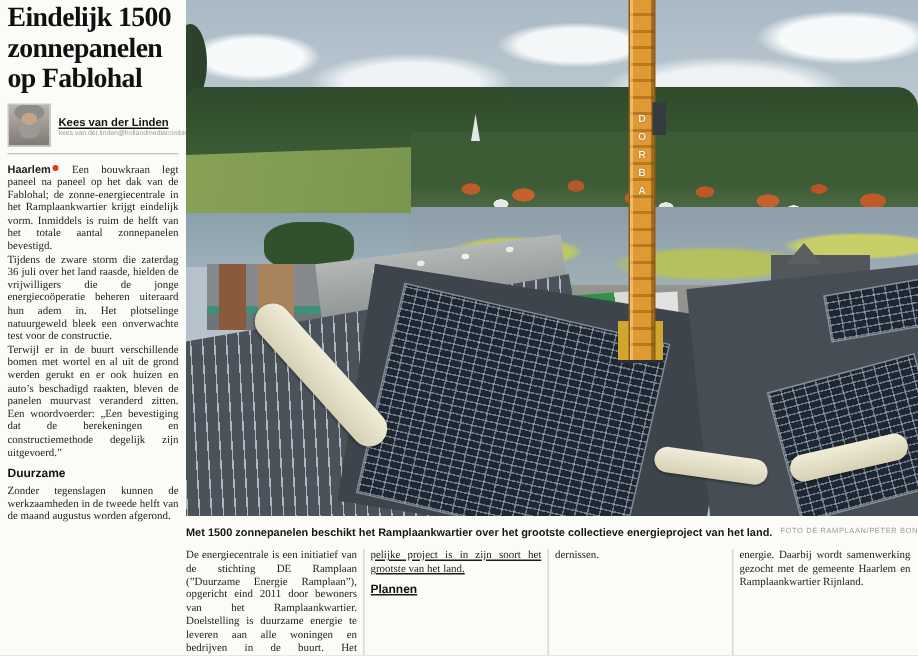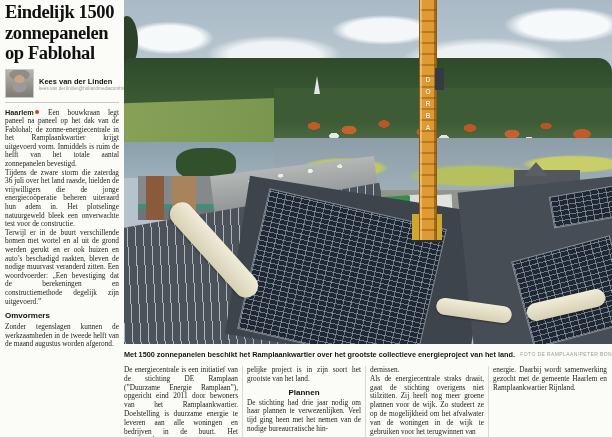--- a/index.html
+++ b/index.html
@@ -9,21 +9,21 @@
   .leftcol{position:absolute;left:5px;top:2px;width:114px;}
   .headline{font:bold 18.5px/20.5px "Liberation Serif",serif;color:#101010;letter-spacing:-.4px;margin:0 0 5px 0;}
   .byline{display:flex;align-items:flex-start;gap:5px;margin:2px 0 0 0;}
   .avatar{width:27px;height:27px;flex:0 0 27px;border:1px solid #c8c8c4;
     background:
       radial-gradient(9px 7px at 50% 34%,#c7a488 0 55%,transparent 60%),
       radial-gradient(11px 9px at 50% 62%,#9a9a98 0 60%,transparent 66%),
       radial-gradient(16px 9px at 50% 18%,#8e8d89 0 60%,transparent 66%),
       linear-gradient(180deg,#b9b4ac,#7e7a74);}
   .bywrap{padding-top:8px;}
-  .author{font:bold 7.5px/9px "Liberation Sans",sans-serif;color:#111;}
+  .author{font:bold 7.5px/9px "Liberation Sans",sans-serif;color:#111;text-decoration:underline;}
   .email{font:4.6px/6px "Liberation Sans",sans-serif;color:#9a9a9a;}
   .byrule{height:1px;background:#c9c9c5;margin:4px 0 5px 0;}
   .body p{margin:0;font:7.3px/8.6px "Liberation Serif",serif;text-align:justify;}
   .lead{font:bold 7.3px "Liberation Sans",sans-serif;}
   .dot{display:inline-block;width:4px;height:4px;border-radius:50%;background:#e03a1e;margin:0 1px;vertical-align:1px;}
   .subhead{font:bold 8px/9px "Liberation Sans",sans-serif;margin:5px 0 3px 0;color:#101010;}
   
   .photo{position:absolute;left:124px;top:0;width:488px;height:344px;overflow:hidden;background:#b6c3cc;}
   .photo *{position:absolute;}
   .sky{left:0;top:0;width:488px;height:175px;background:linear-gradient(180deg,#a9bac6,#cdd6da 80%);}
@@ -112,45 +112,45 @@
   .crane-letters span{position:static;}
   .crane-cage{left:311px;top:68px;width:9px;height:22px;background:#343b41;}
   .crane-base{left:288px;top:214px;width:30px;height:26px;background:#cfa72e;border-bottom:2px solid #2e3032;}
   
   .caption-row{position:absolute;left:124px;top:350px;width:488px;display:flex;justify-content:space-between;align-items:flex-end;}
   .caption{font:bold 7.3px/9px "Liberation Sans",sans-serif;color:#151515;}
   .credit{font:5px/9px "Liberation Sans",sans-serif;color:#9b9b9b;letter-spacing:.4px;white-space:nowrap;}
   
   .bcol{position:absolute;top:366px;width:114px;height:71px;overflow:hidden;}
   .bcol p{margin:0;font:7.3px/8.8px "Liberation Serif",serif;text-align:justify;}
-  .bcol .subhead{margin:4px 0 2px 0;text-align:center;}
-  .b2{left:124px;} .b3{left:247px;} .b4{left:370px;} .b5{left:493px;}
+  .bcol .subhead{margin:4px 0 2px 0;}
+  .b2{left:124px;} .b3{left:247px;text-decoration:underline;} .b4{left:370px;} .b5{left:493px;}
   .colrule{position:absolute;top:366px;width:1px;height:71px;background:#d8d8d4;}
   .r1{left:242px;} .r2{left:365px;} .r3{left:488px;}
 </style>
 </head>
 <body>
 
 <div class="page">
 
   <div class="leftcol">
     <h1 class="headline">Eindelijk 1500 zonnepanelen op Fablohal</h1>
     <div class="byline">
       <div class="avatar"></div>
       <div class="bywrap">
         <div class="author">Kees van der Linden</div>
         <div class="email">kees.van.der.linden@hollandmediacombinatie.nl</div>
       </div>
     </div>
     <div class="byrule"></div>
     <div class="body">
-      <p><span class="lead">Haarlem</span><span class="dot"></span> <span>Een bouwkraan legt paneel na paneel op het dak van de Fablohal; de zonne-energiecentrale in het Ramplaankwartier krijgt uitgevoerd vorm. Inmiddels is ruim de helft van het totale aantal zonnepanelen bevestigd.</span></p>
+      <p><span class="lead">Haarlem</span><span class="dot"></span> <span>Een bouwkraan legt paneel na paneel op het dak van de Fablohal; de zonne-energiecentrale in het Ramplaankwartier krijgt eindelijk vorm. Inmiddels is ruim de helft van het totale aantal zonnepanelen bevestigd.</span></p>
       <p>Tijdens de zware storm die zaterdag 36 juli over het land raasde, hielden de vrijwilligers die de jonge energiecoöperatie beheren uiteraard hun adem in. Het plotselinge natuurgeweld bleek een onverwachte test voor de constructie.</p>
-      <p>Terwijl er in de buurt verschillende bomen met wortel en al uit de grond werden gerukt en er ook huizen en auto’s beschadigd raakten, bleven de nodige muurvast veranderd zitten. Een woordvoerder: „Een bevestiging dat de berekeningen en constructiemethode degelijk zijn uitgevoerd.”</p>
-      <div class="subhead">Omvormers</div>
+      <p>Terwijl er in de buurt verschillende bomen met wortel en al uit de grond werden gerukt en er ook huizen en auto’s beschadigd raakten, bleven de panelen muurvast veranderd zitten. Een woordvoerder: „Een bevestiging dat de berekeningen en constructiemethode degelijk zijn uitgevoerd.”</p>
+      <div class="subhead">Duurzame</div>
       <p>Zonder tegenslagen kunnen de werkzaamheden in de tweede helft van de maand augustus worden afgerond.</p>
     </div>
   </div>
 
   <div class="photo">
     <div class="sky"></div>
     <div class="clouds"></div>
     <div class="tree-corner"></div>
     <div class="forest"></div>
     <div class="meadow"></div>
@@ -198,25 +198,23 @@
     <div class="caption">Met 1500 zonnepanelen beschikt het Ramplaankwartier over het grootste collectieve energieproject van het land.</div>
     <div class="credit">FOTO DE RAMPLAAN/PETER BON</div>
   </div>
 
   <div class="bcol b2">
     <p>De energiecentrale is een initiatief van de stichting DE Ramplaan (”Duurzame Energie Ramplaan”), opgericht eind 2011 door bewoners van het Ramplaankwartier. Doelstelling is duurzame energie te leveren aan alle woningen en bedrijven in de buurt. Het gemeenschap-</p>
   </div>
   <div class="bcol b3">
     <p>pelijke project is in zijn soort het grootste van het land.</p>
     <div class="subhead">Plannen</div>
-    <p>De stichting had drie jaar nodig om haar plannen te verwezenlijken. Veel tijd ging heen met het nemen van de nodige bureaucratische hin-</p>
   </div>
   <div class="bcol b4">
     <p>dernissen.</p>
-    <p>Als de energiecentrale straks draait, gaat de stichting overigens niet stilzitten. Zij heeft nog meer groene plannen voor de wijk. Zo studeert ze op de mogelijkheid om het afvalwater van de woningen in de wijk te gebruiken voor het terugwinnen van</p>
   </div>
   <div class="bcol b5">
     <p>energie. Daarbij wordt samenwerking gezocht met de gemeente Haarlem en Ramplaankwartier Rijnland.</p>
   </div>
   <div class="colrule r1"></div>
   <div class="colrule r2"></div>
   <div class="colrule r3"></div>
 
 </div>
 

